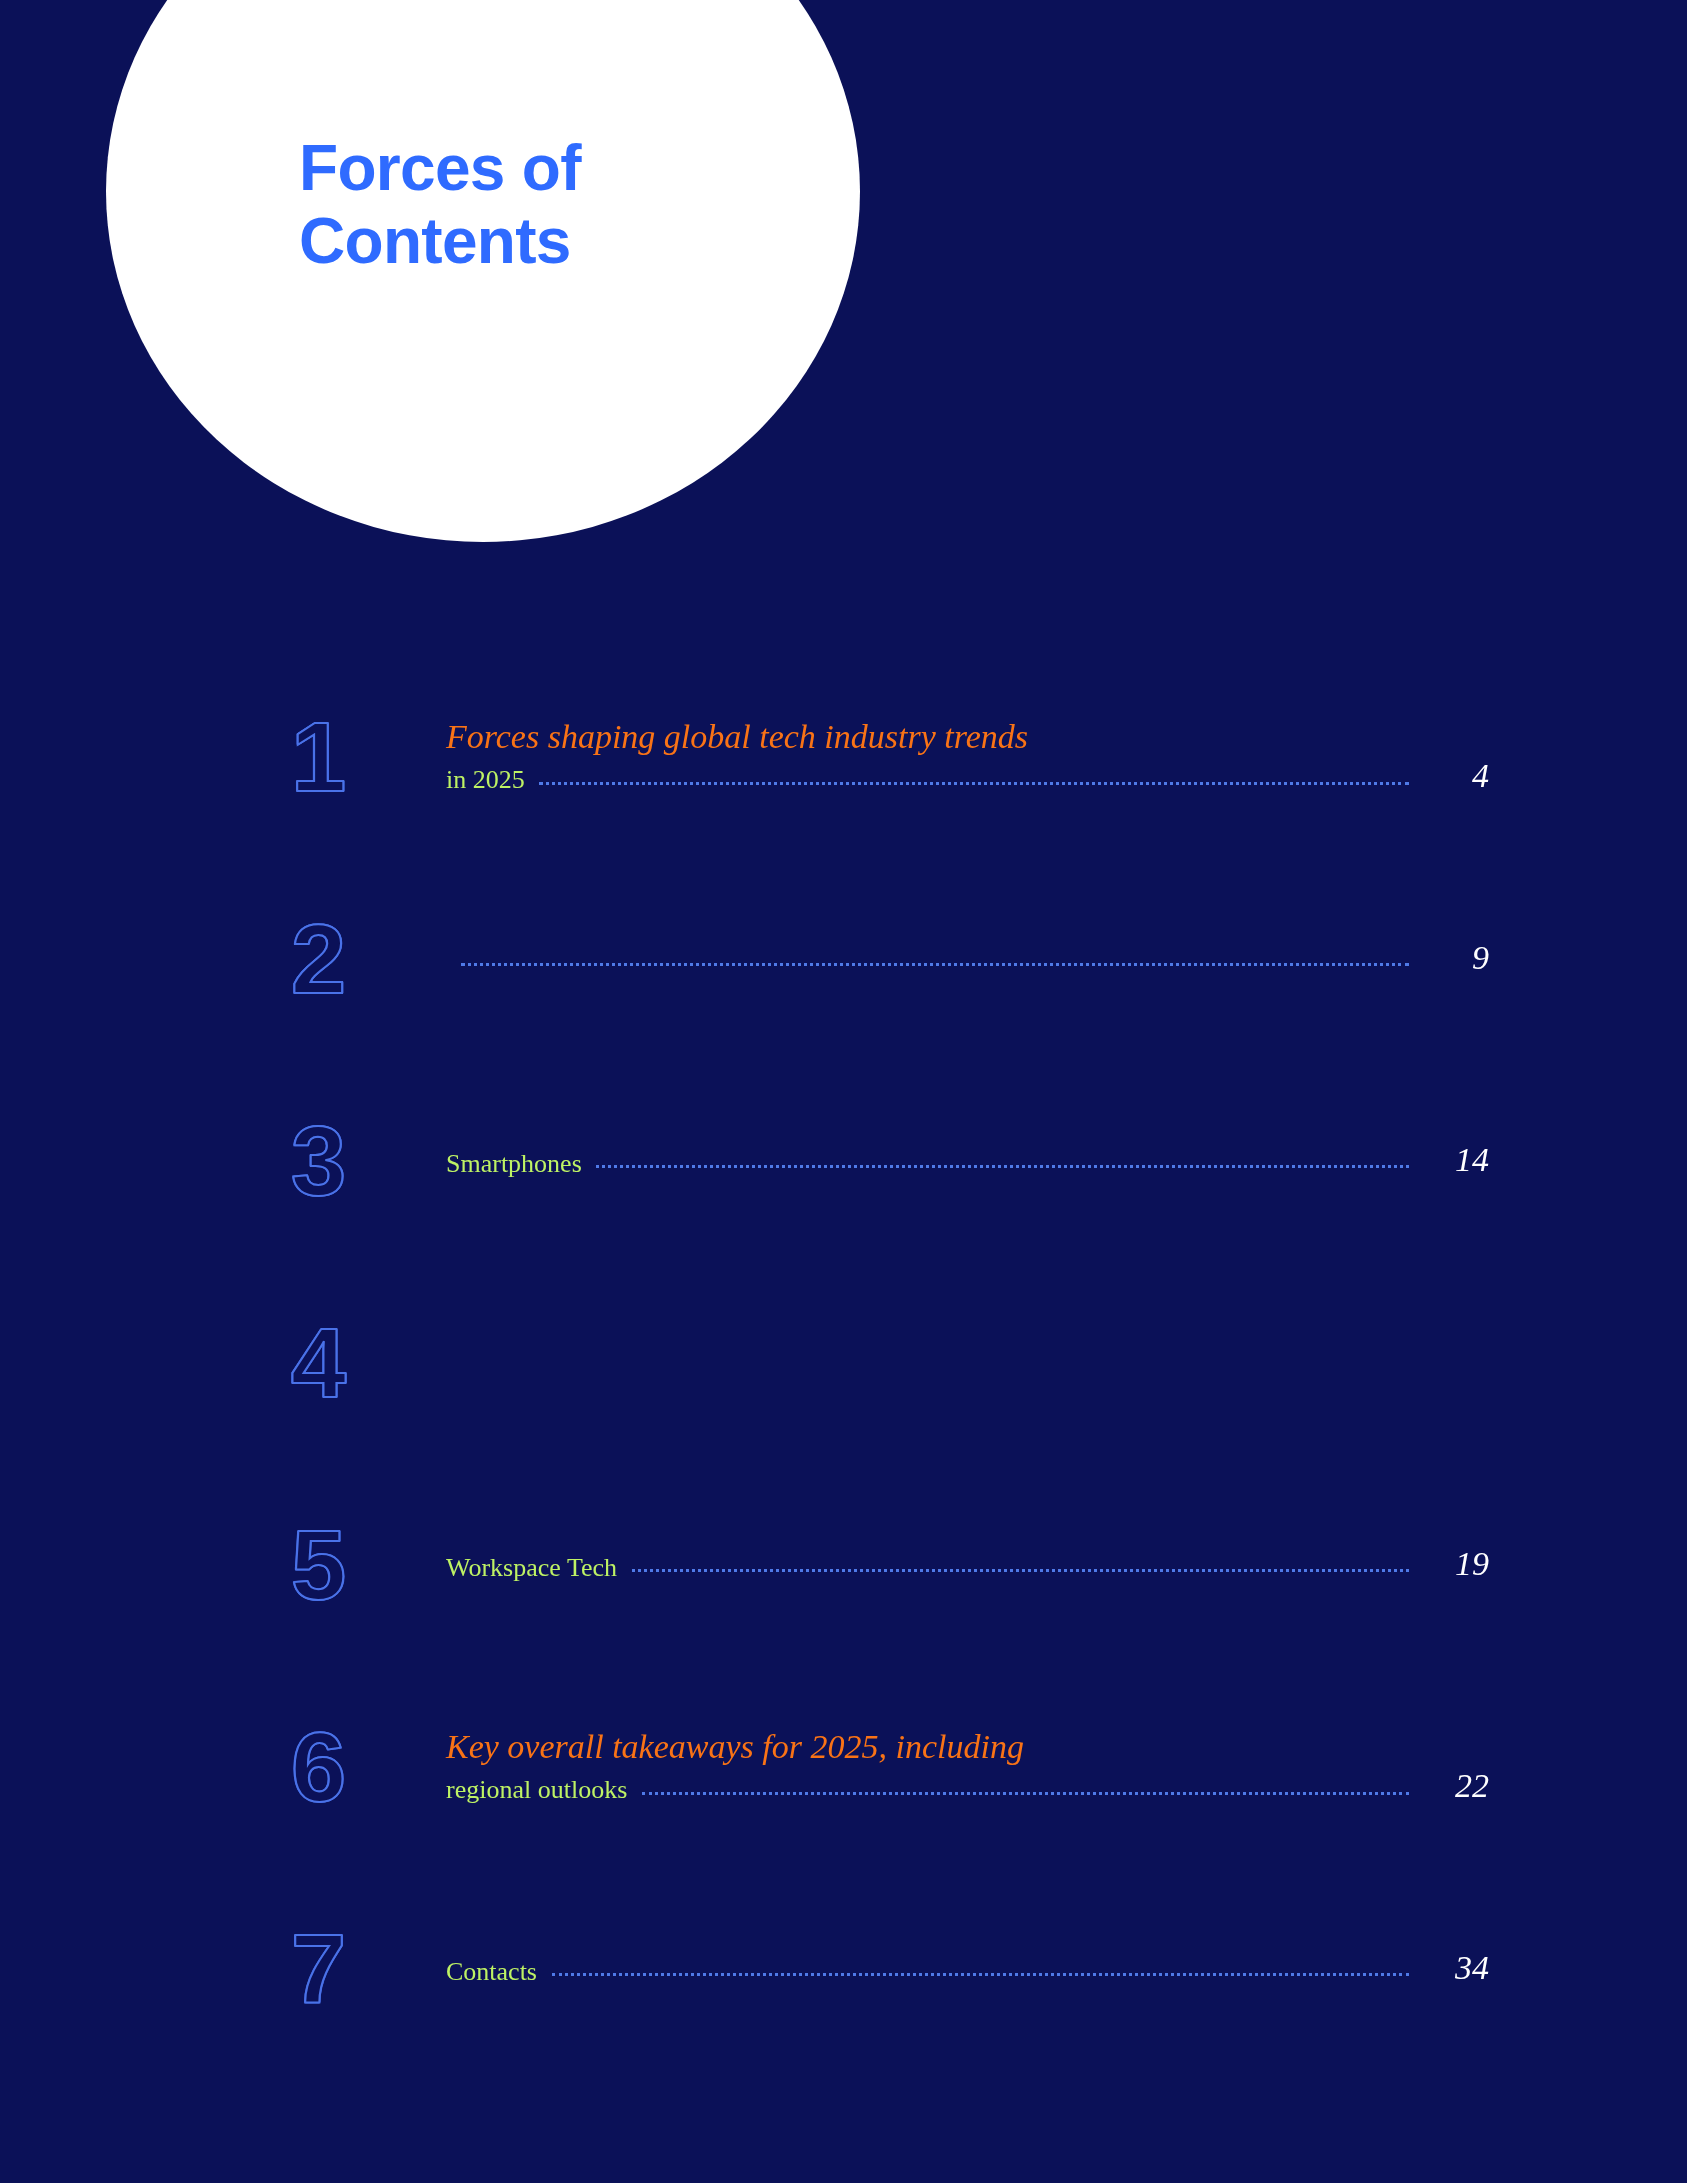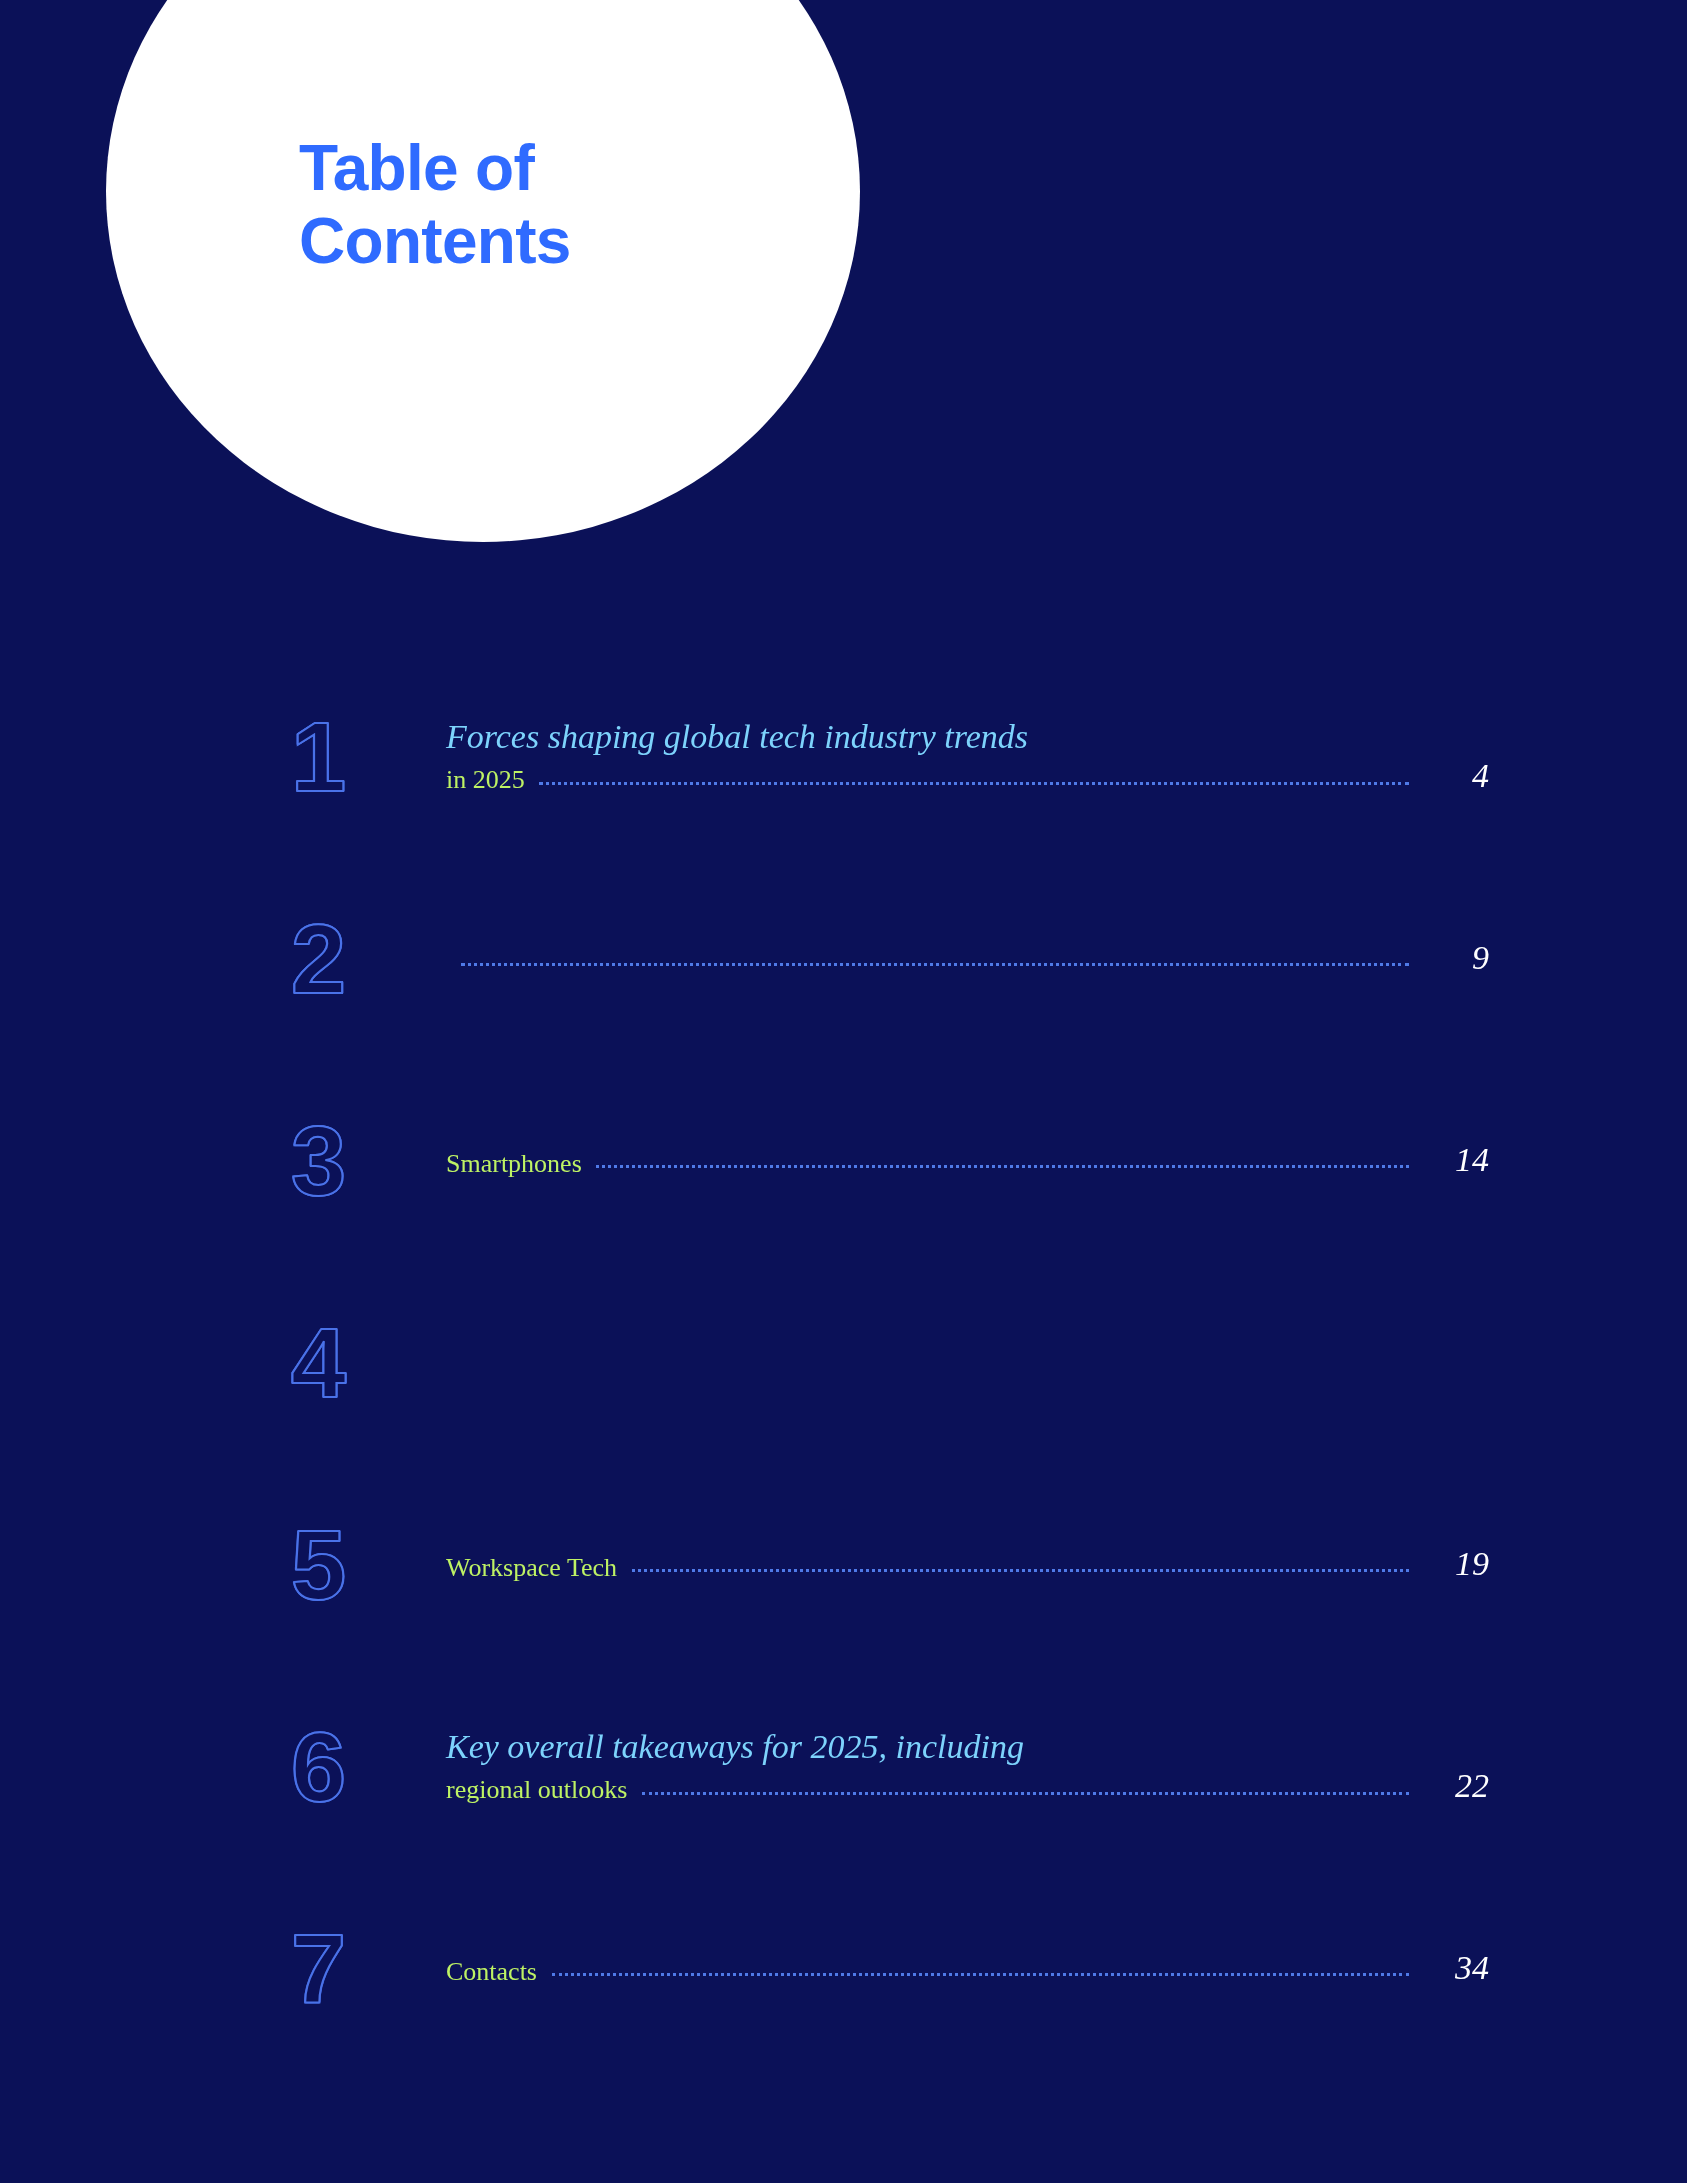--- a/index.html
+++ b/index.html
@@ -112,38 +112,38 @@
     flex-wrap: wrap;
     align-items: flex-end;
     width: 100%;
   }
   .label-first {
     width: 100%;
     font-family: "Liberation Serif", serif;
     font-style: italic;
     font-size: 34px;
     line-height: 1.2;
-    color: #7dd3fc;
+    color: #f97316;
     white-space: nowrap;
   }
   .label-second {
     font-family: "Liberation Serif", serif;
     font-size: 26px;
     line-height: 1.2;
     color: #bef264;
     white-space: nowrap;
   }
 </style>
 </head>
 <body>
 
 <div class="title-circle"></div>
 
 <div class="title-block">
-  <span class="line">Table of</span>
+  <span class="line">Forces of</span>
   <span class="line">Contents</span>
 </div>
 
 <div class="toc">
 
   <div class="toc-row">
     <div class="toc-num"><span>1</span></div>
     <div class="toc-entry">
       <div class="row-wrap">
         <div class="label-first">Forces shaping global tech industry trends</div>

